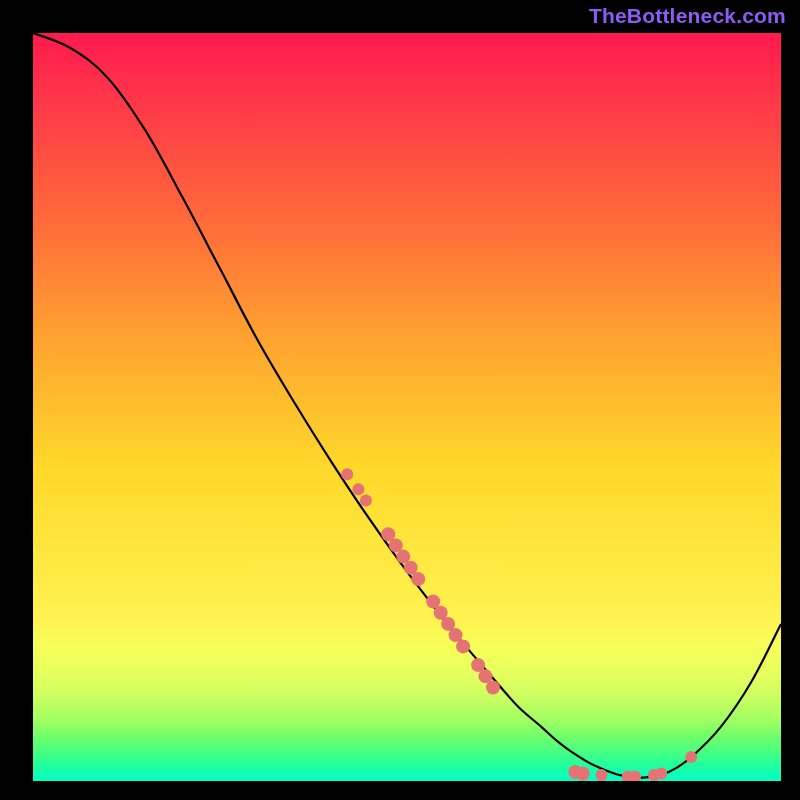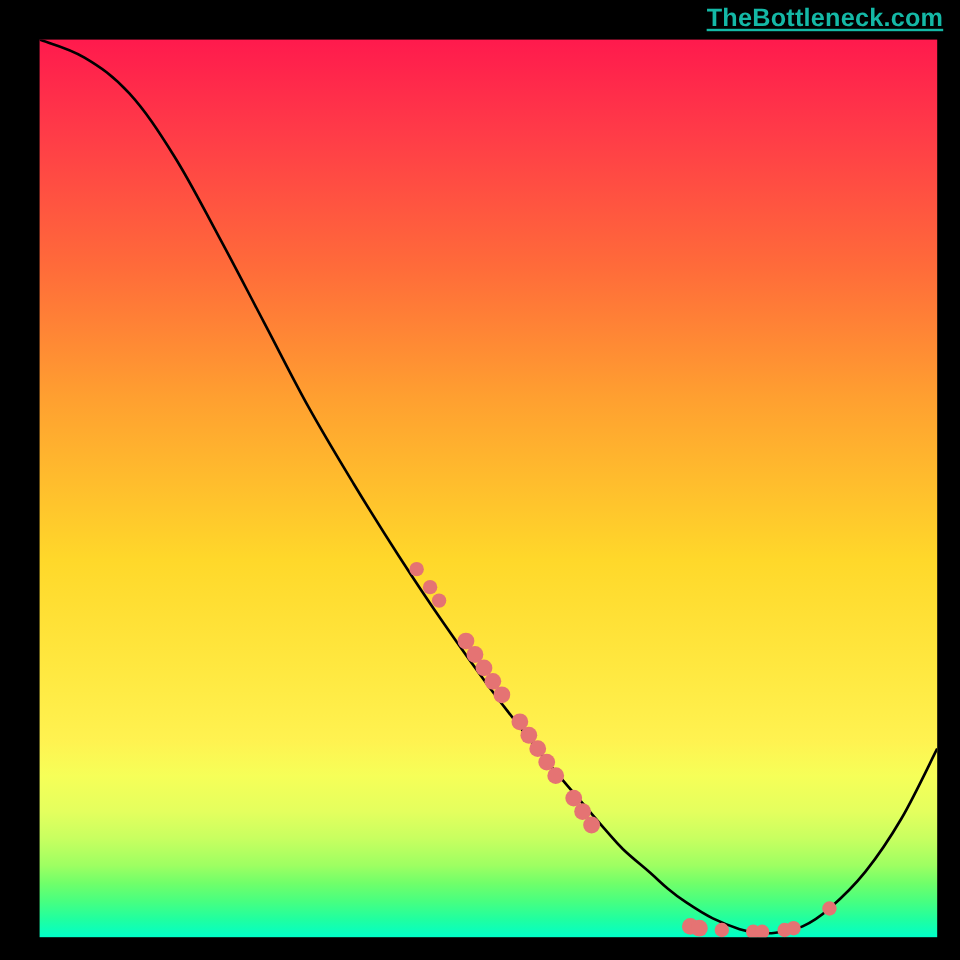--- a/index.html
+++ b/index.html
@@ -10,24 +10,23 @@
     height: 800px;
     background: #000;
   }
   .watermark {
     position: absolute;
     top: 4px;
     right: 14px;
     font-family: Arial, Helvetica, sans-serif;
     font-size: 21px;
     font-weight: bold;
-    color: #14b8a6;
+    color: #8b5cf6;
     letter-spacing: 0.2px;
     z-index: 20;
-    text-decoration: underline;
   }
   .plot-area {
     position: absolute;
     left: 33px;
     top: 33px;
     width: 748px;
     height: 748px;
     background: linear-gradient(to bottom,
       #ff1a4d 0%,
       #ff3a48 10%,

